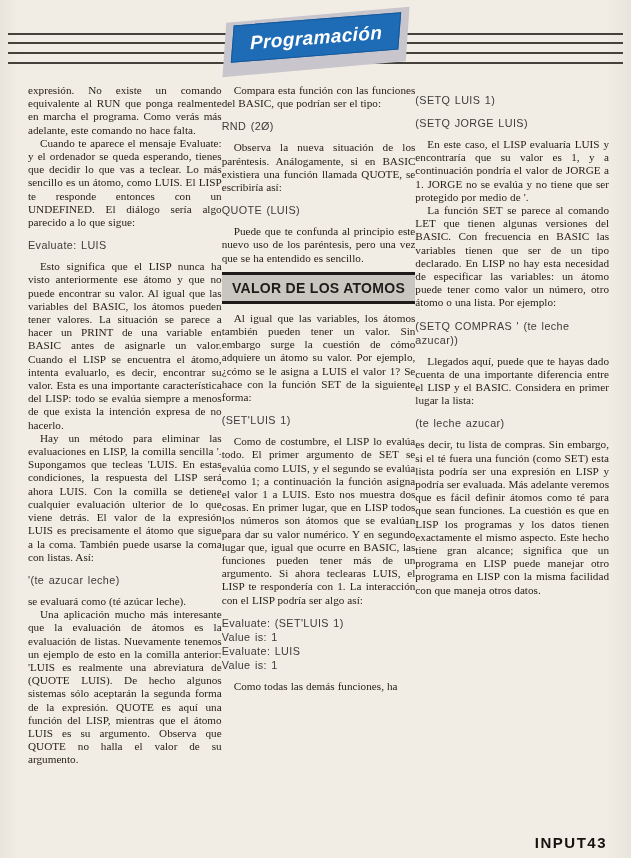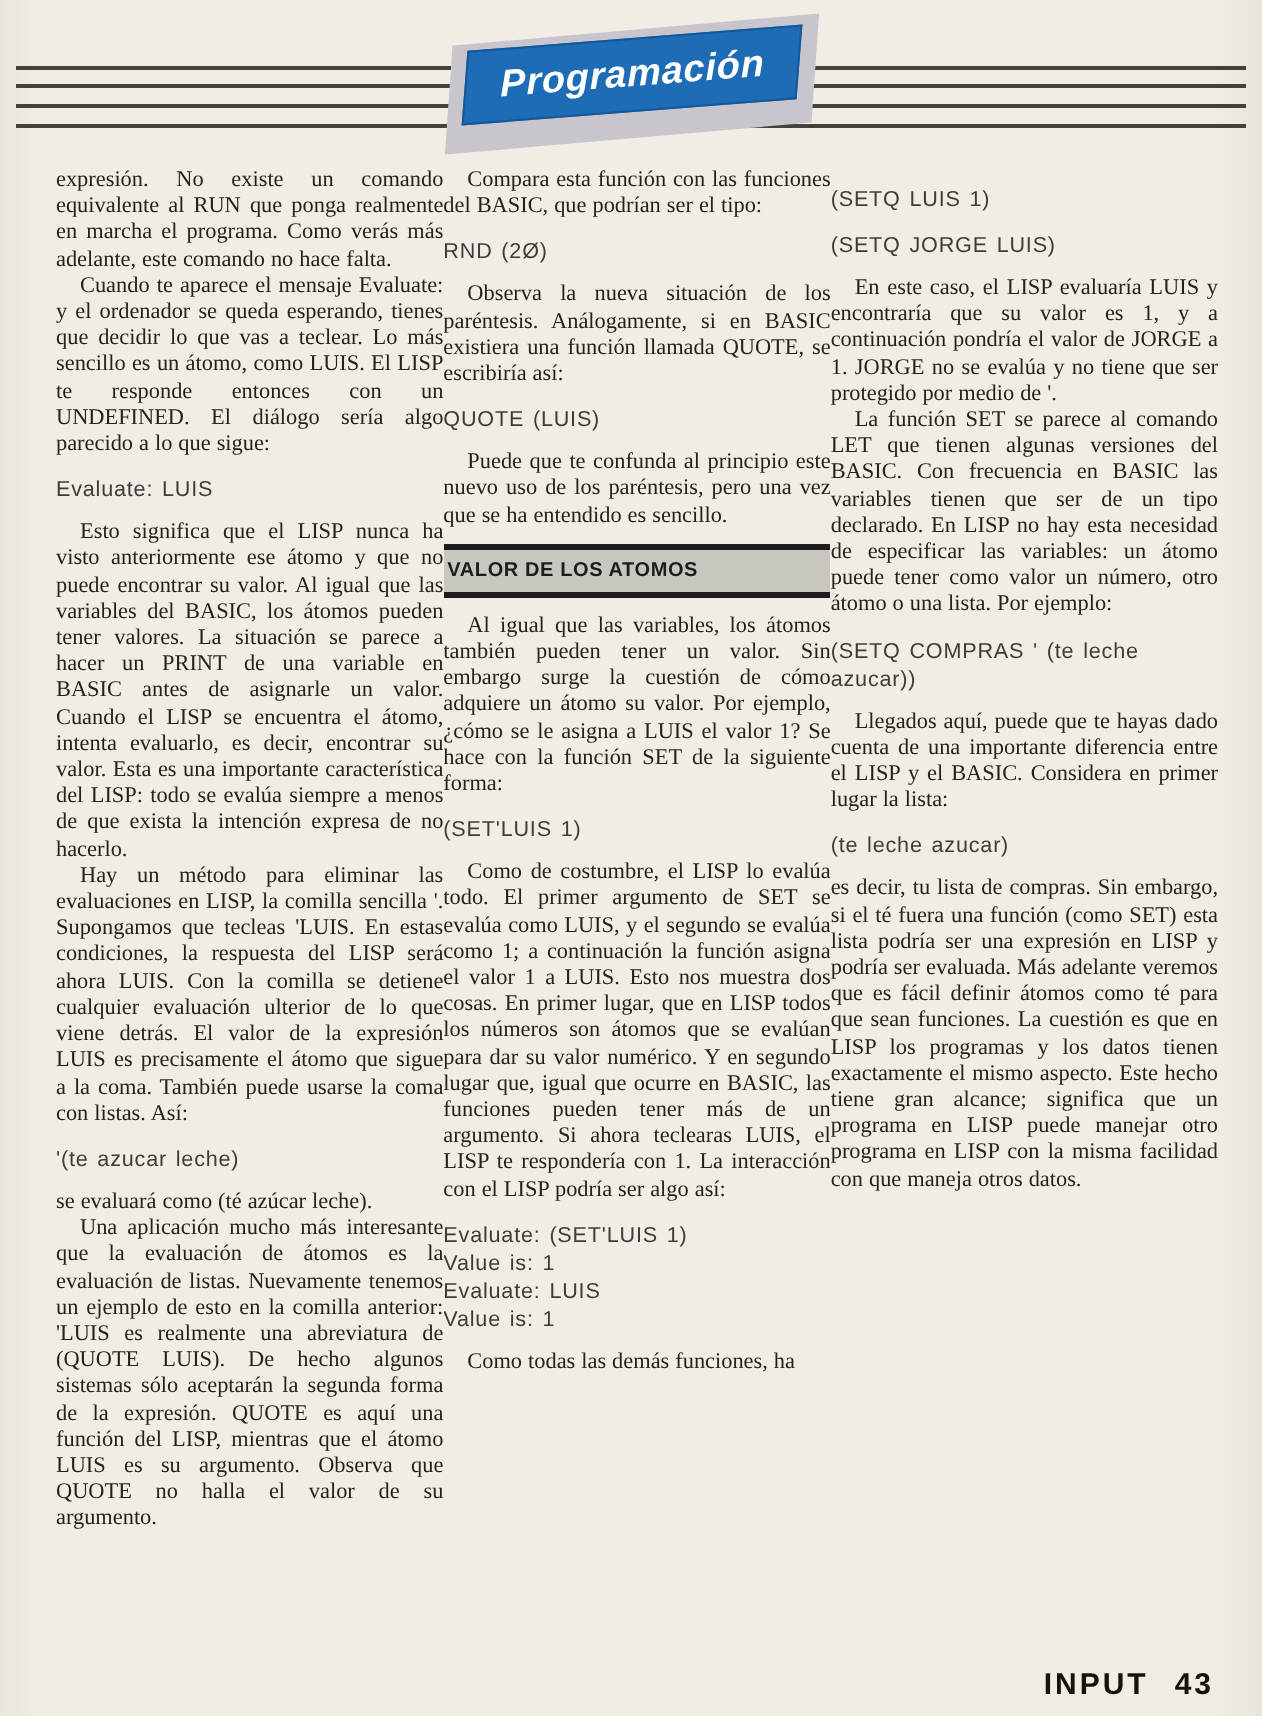--- a/index.html
+++ b/index.html
@@ -42,30 +42,30 @@
     font-size:11.2px; line-height:13.2px; text-align:justify;
     color:#27211a; word-spacing:.2px;
   }
   .para.indent { text-indent:12px; }
   .code {
     font-family:Liberation Sans, sans-serif; font-size:10.8px; line-height:14px;
     color:#3d3c3a; letter-spacing:.4px; margin:9px 0 8px 0; word-spacing:1px;
   }
   .section-heading {
     border-top:3px solid #1d1c1a; border-bottom:3px solid #1d1c1a;
-    background:#c9c6bf; 
-    font-family:"Liberation Sans", sans-serif; font-size:10px; font-weight:bold;
+    background:#c9c6bf; text-align:center;
+    font-family:"Liberation Sans", sans-serif; font-size:14px; font-weight:bold;
     color:#1d1c1a; padding:5px 2px; margin:7px 0 8px 0; letter-spacing:.3px;
   }
   
   .footer {
     position:absolute; right:24px; bottom:7px;
     font-family:"Liberation Sans", sans-serif; font-weight:bold;
     font-size:15px; color:#15130f; letter-spacing:1.5px;
-    display:flex; gap:13px; align-items:baseline;
+    display:flex; align-items:baseline;
   }
 </style>
 </head>
 <body>
 
 <div class="page">
 
   <header class="masthead">
     <div class="rule r1"></div>
     <div class="rule r2"></div>

